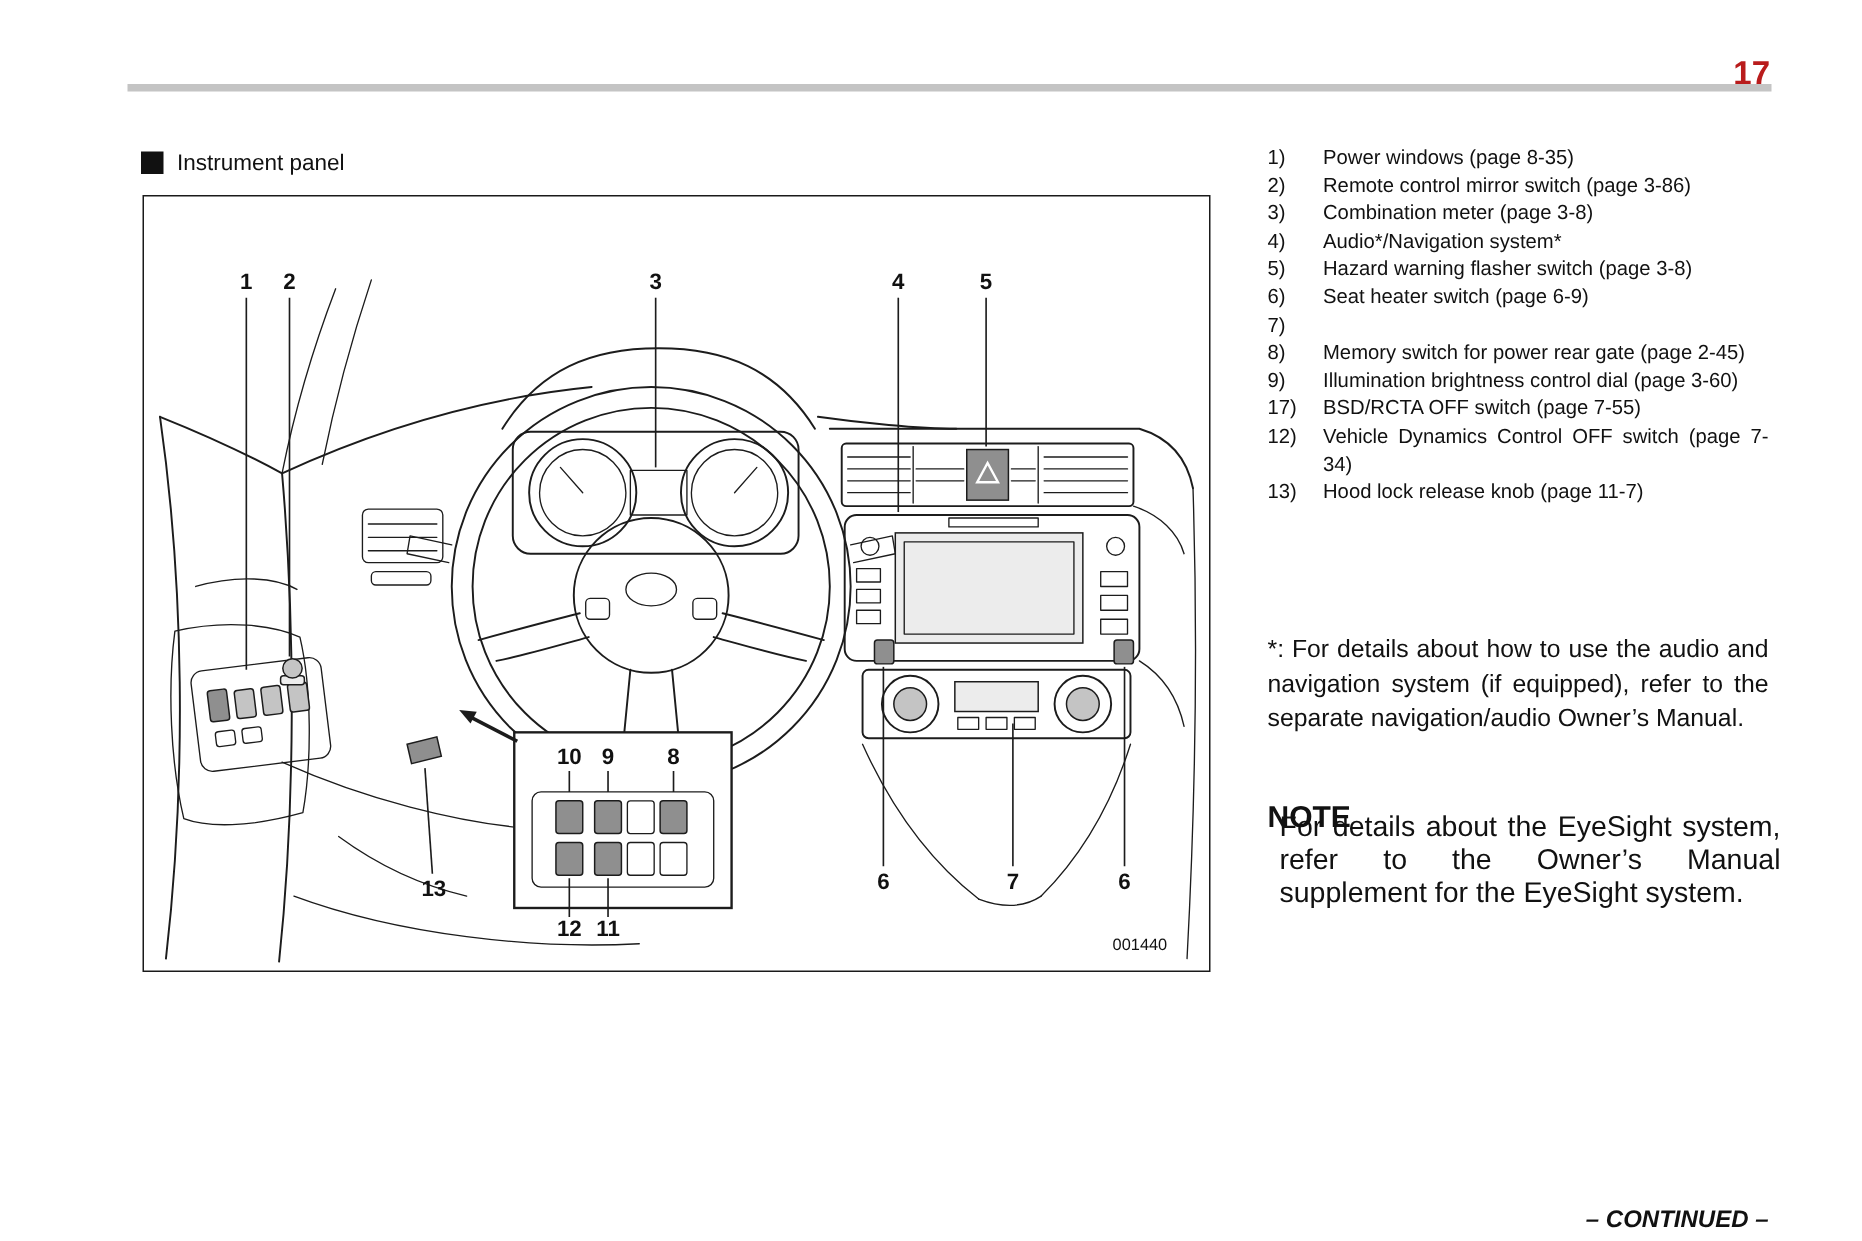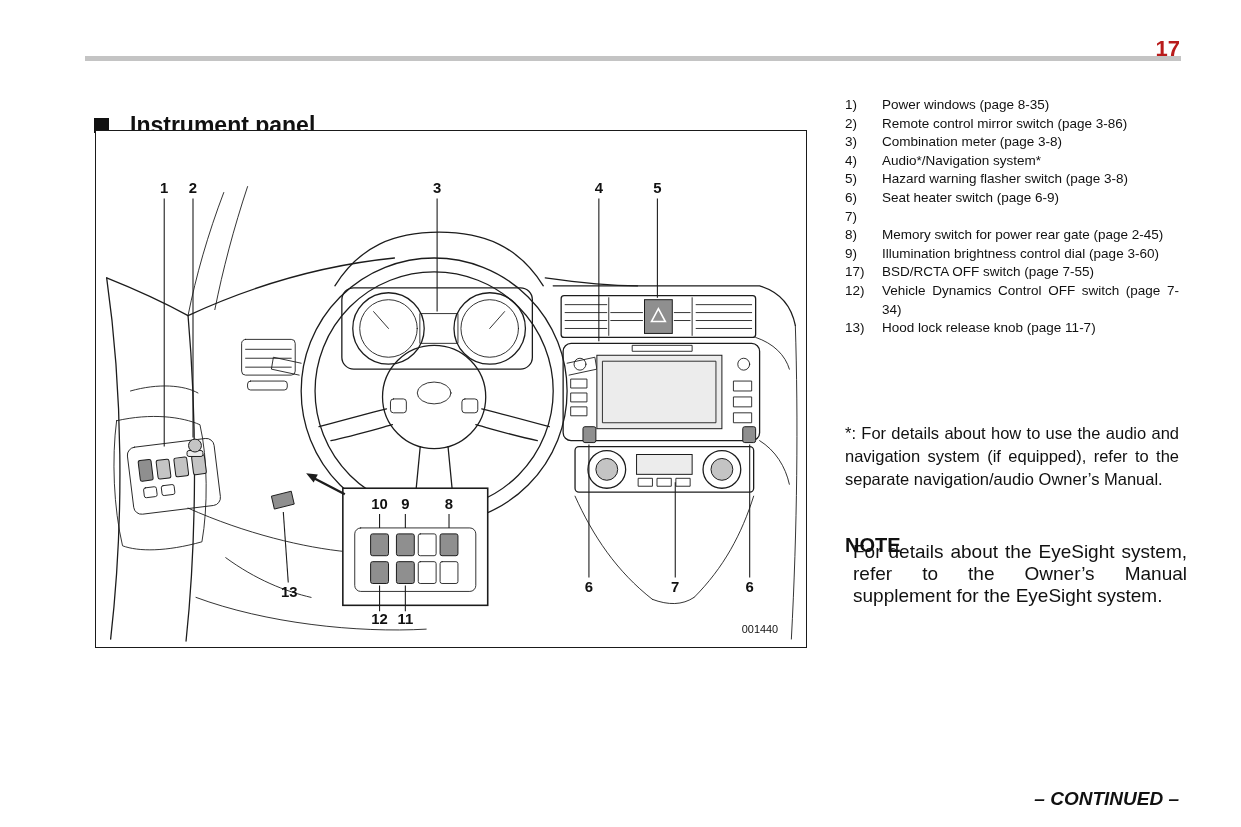--- a/index.html
+++ b/index.html
@@ -8,21 +8,21 @@
     width:1241px; height:827px; position:relative;
     background:#ffffff; color:#111;
     font-family:"Liberation Sans", sans-serif;
     overflow:hidden;
   }
   .top-rule { position:absolute; left:85px; top:56px; width:1096px; height:5px; background:#c4c4c4; }
   .page-number { position:absolute; left:1118px; top:36px; width:62px; text-align:right;
     font-size:22px; font-weight:bold; color:#b91c1c; }
   .section-header { position:absolute; left:94px; top:100px; display:flex; align-items:center; gap:9px; }
   .section-square { width:15px; height:15px; background:#111; }
-  .section-title { margin:12px; font-size:23px; font-weight:bold; }
+  .section-title { margin:0; font-size:15px; font-weight:normal; }
   .figure-frame { position:absolute; left:95px; top:130px; width:712px; height:518px;
     border:1.5px solid #1a1a1a; background:#fff; }
   .figure-frame svg { display:block; width:100%; height:100%; }
 
   
   .fig-line { stroke:#1c1c1c; stroke-width:1.3; fill:none; stroke-linecap:round; stroke-linejoin:round; }
   .fig-thin { stroke-width:0.9; }
   .fig-fill-dark { fill:#8f8f8f; stroke:#1c1c1c; stroke-width:1; }
   .fig-fill-mid  { fill:#c4c4c4; stroke:#1c1c1c; stroke-width:1; }
   .fig-fill-light{ fill:#ececec; stroke:#1c1c1c; stroke-width:1; }
@@ -37,22 +37,22 @@
   
   .legend { position:absolute; left:845px; top:96px; width:334px; font-size:13.5px; line-height:18.6px; }
   .legend-row { display:flex; }
   .legend-num { flex:none; width:37px; }
   .legend-text { flex:1; text-align:justify; }
   .asterisk-note { position:absolute; left:845px; top:422px; width:334px;
     font-size:16.5px; line-height:23px; text-align:justify; }
   .note-heading { position:absolute; left:845px; top:534px; font-size:20px; font-weight:bold; margin:0; }
   .note-body { position:absolute; left:853px; top:541px; width:334px;
     font-size:19px; line-height:22px; font-weight:normal; text-align:justify; }
-  .continued { position:absolute; left:845px; top:788px; width:334px; text-align:right;
-    font-size:19px; font-weight:bold; font-style:italic; }
+  .continued { position:absolute; left:845px; top:805px; width:334px; text-align:right;
+    font-size:16px; font-weight:bold; font-style:italic; }
 </style>
 </head>
 <body>
 
 <div class="top-rule"></div>
 <div class="page-number">17</div>
 
 <div class="section-header">
   <span class="section-square"></span>
   <h1 class="section-title">Instrument panel</h1>

